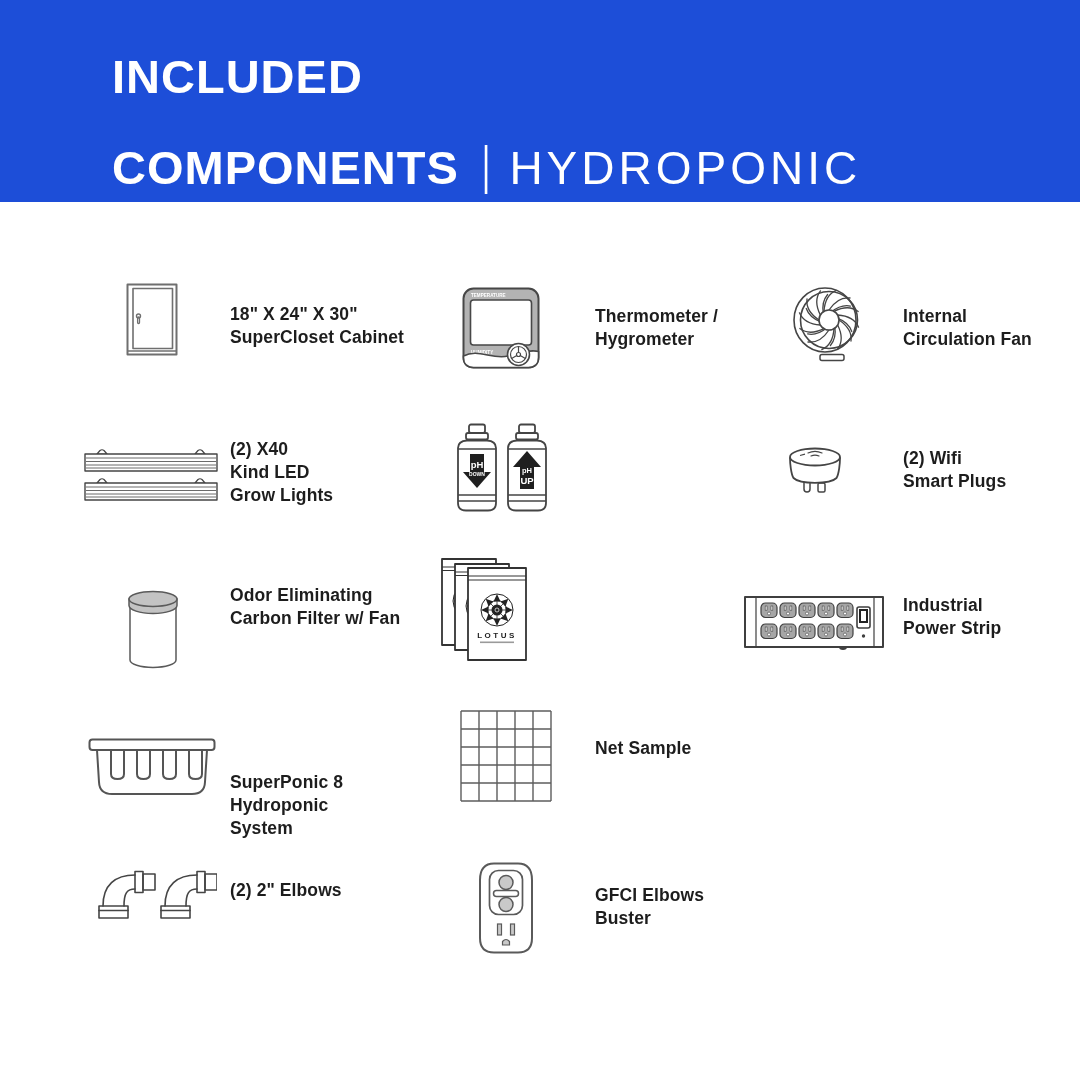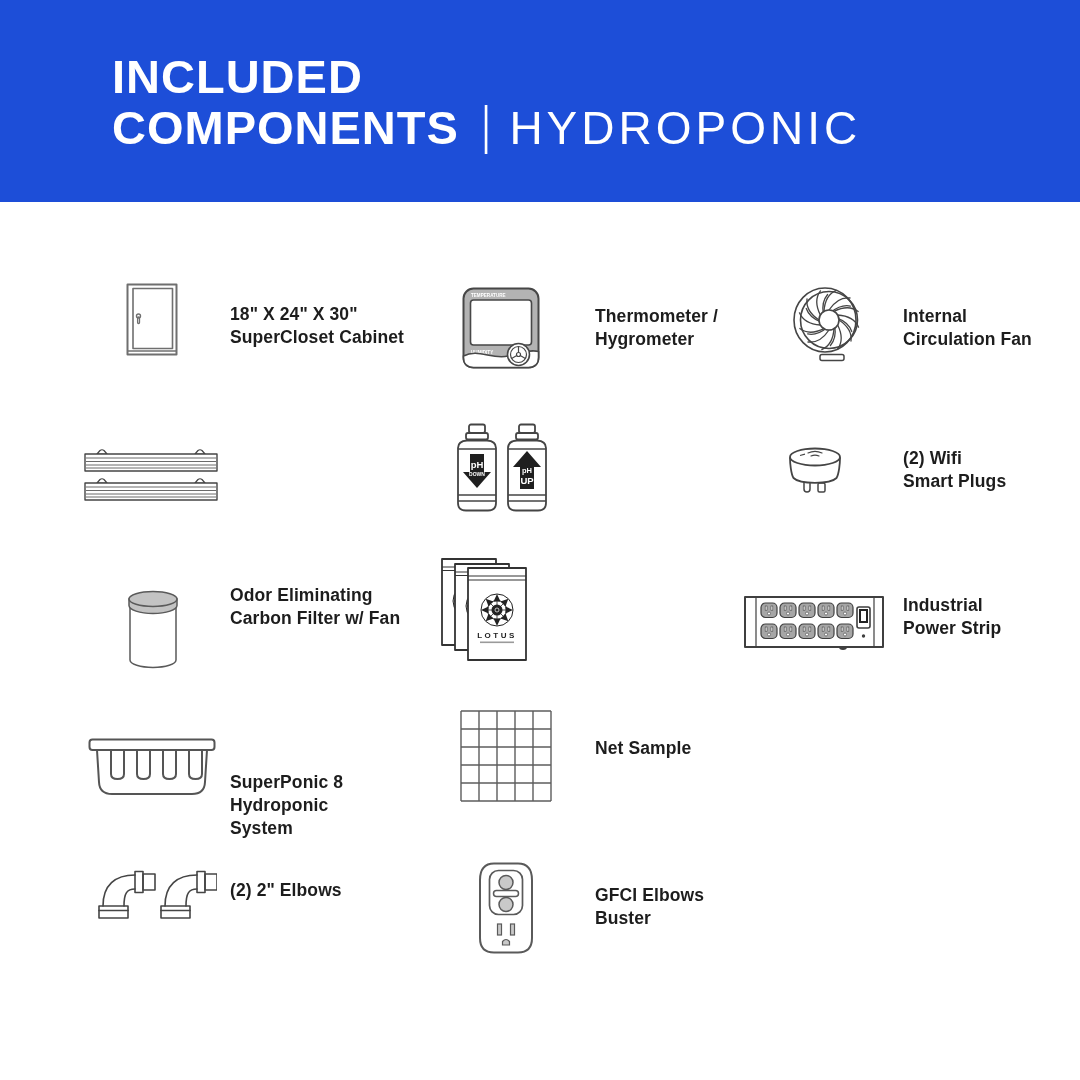--- a/index.html
+++ b/index.html
@@ -2,21 +2,21 @@
 <html><head>
 <meta charset="utf-8">
 <style>
   html,body{margin:0;padding:0;background:#ffffff;}
   .page{position:relative;width:1080px;height:1080px;background:#ffffff;overflow:hidden;
         font-family:"Liberation Sans",sans-serif;}
   
   .header{position:absolute;left:0;top:0;width:1080px;height:202px;background:#1d4ed8;}
   .header-inner{position:absolute;left:112px;top:52px;color:#ffffff;}
   .title-line1{font-size:47px;font-weight:800;letter-spacing:1px;line-height:50px;}
-  .title-line2{font-size:47px;font-weight:800;letter-spacing:1px;line-height:52px;display:flex;align-items:flex-start;}
+  .title-line2{font-size:47px;font-weight:800;letter-spacing:1px;line-height:52px;display:flex;align-items:flex-start;margin-top:40px;}
   .title-divider{font-weight:100;font-size:52px;margin:0 16px 0 20px;transform:scaleX(.6);line-height:46px;}
   .title-sub{font-weight:300;font-size:46px;letter-spacing:4px;}
   
   .item-icon{position:absolute;}
   .item-label{position:absolute;font-size:17.5px;font-weight:bold;color:#1d1d1d;
               line-height:1.3;letter-spacing:.1px;white-space:pre-line;width:220px;}
   svg{display:block;}
   .stroke{fill:none;stroke:#454545;stroke-width:1.8;stroke-linejoin:round;stroke-linecap:round;}
   .strokefill{fill:#ffffff;stroke:#454545;stroke-width:1.8;stroke-linejoin:round;}
   .tinytext{font-family:"Liberation Sans",sans-serif;fill:#ffffff;}
@@ -113,20 +113,23 @@
         <path d="M14,11 L17,7.5 Q19,6 21,7.5 L24,11 Z" class="strokefill" style="stroke-width:1.2"></path>
         <path d="M112,11 L115,7.5 Q117,6 119,7.5 L122,11 Z" class="strokefill" style="stroke-width:1.2"></path>
         <rect x="2" y="11" width="132" height="17" class="strokefill" style="stroke-width:1.4"></rect>
         <line x1="3" y1="15" x2="133" y2="15" stroke="#454545" stroke-width="0.8"></line>
         <line x1="3" y1="18.5" x2="133" y2="18.5" stroke="#454545" stroke-width="0.8"></line>
         <line x1="3" y1="22" x2="133" y2="22" stroke="#454545" stroke-width="0.8"></line>
         <line x1="3" y1="25" x2="133" y2="25" stroke="#454545" stroke-width="0.8"></line>
       </g>
     </svg>
   </div>
+  <div class="item-label" style="left:230px;top:438px">(2) X40
+Kind LED
+Grow Lights</div>
 
   <div class="item-icon" style="left:456px;top:423px">
     <svg width="92" height="90" viewBox="0 0 92 90">
       <g>
         <rect x="13" y="1.5" width="16" height="8.5" rx="2" class="strokefill"></rect>
         <rect x="10" y="10" width="22" height="6.5" rx="2" class="strokefill"></rect>
         <path d="M2,25 Q2,18 11,17.5 L31,17.5 Q40,18 40,25 L40,80 Q40,87.5 32,87.5 L10,87.5 Q2,87.5 2,80 Z" class="strokefill"></path>
         <line x1="2" y1="26" x2="40" y2="26" stroke="#454545" stroke-width="1.3"></line>
         <line x1="2" y1="72" x2="40" y2="72" stroke="#454545" stroke-width="1.3"></line>
         <line x1="2" y1="78" x2="40" y2="78" stroke="#454545" stroke-width="1.3"></line>

